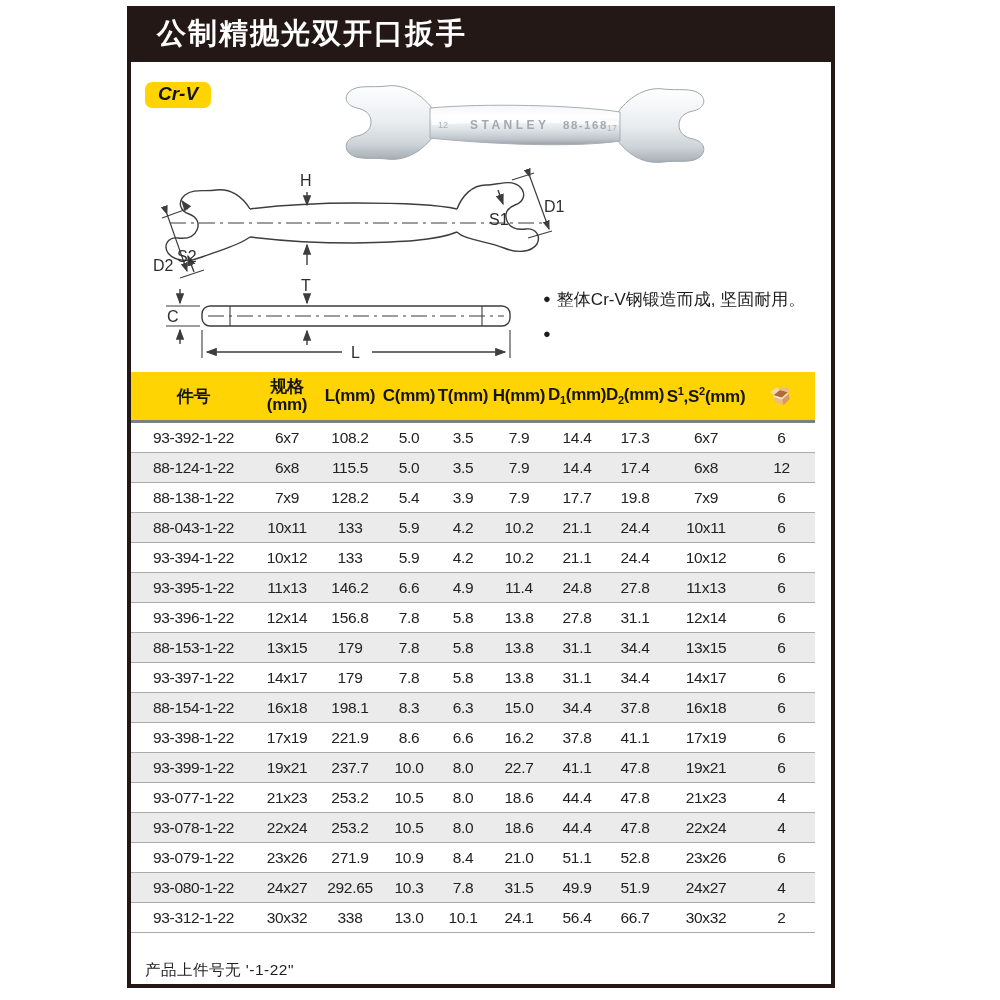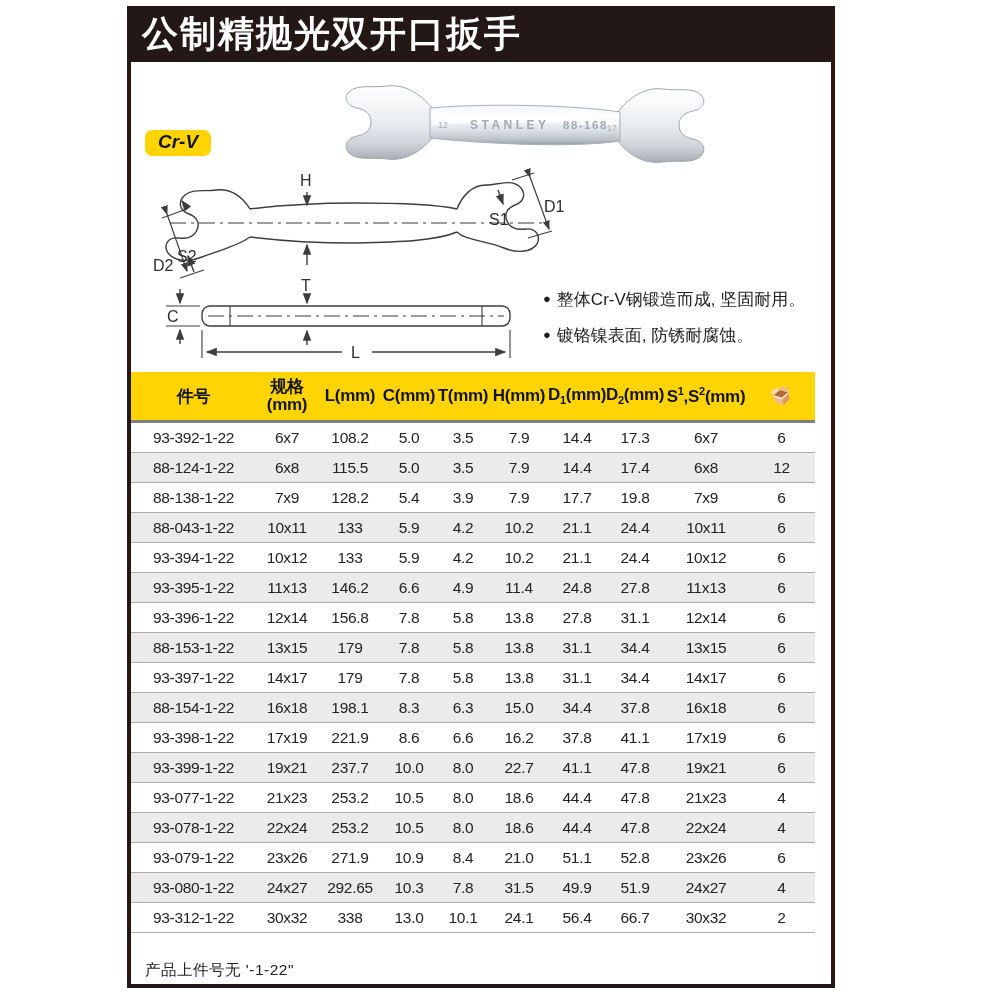--- a/index.html
+++ b/index.html
@@ -4,29 +4,29 @@
 <style>
   html,body{margin:0;padding:0;}
   body{
     width:1000px;height:1000px;background:#ffffff;position:relative;
     font-family:"Liberation Sans","DejaVu Sans",sans-serif;color:#1d1d1d;
     -webkit-font-smoothing:antialiased;
   }
   .sheet{position:absolute;left:127px;top:6px;width:708px;}
   .titlebar{
     height:56px;background:#231815;color:#ffffff;display:flex;align-items:center;
-    padding-left:15px;box-sizing:border-box;font-size:36px;font-weight:bold;letter-spacing:2px;
+    padding-left:30px;box-sizing:border-box;font-size:29px;font-weight:bold;letter-spacing:2px;
   }
   .bodybox{
     position:relative;height:926px;box-sizing:border-box;background:#ffffff;
     border-left:4px solid #231815;border-right:4px solid #231815;border-bottom:4px solid #231815;
   }
   .crv-badge{
     position:absolute;left:14px;top:20px;background:#ffd402;color:#141414;
-    font-weight:bold;font-style:italic;font-size:19px;padding:1px 13px 3px 13px;border-radius:7px;margin-top:48px;
+    font-weight:bold;font-style:italic;font-size:19px;padding:1px 13px 3px 13px;border-radius:7px;
   }
   .photo{position:absolute;left:204px;top:12px;width:382px;height:100px;}
   .diagram{position:absolute;left:19px;top:106px;width:424px;height:202px;}
   .features{position:absolute;left:412px;top:220px;width:286px;font-size:17px;line-height:35px;color:#1c1c1c;}
   .feature-line{display:flex;align-items:baseline;}
   .feature-line .dot{font-size:13px;margin-right:6px;position:relative;top:-2px;}
   table.spec{
     position:absolute;left:0;top:310px;width:684px;border-collapse:collapse;table-layout:fixed;
   }
   table.spec th{
@@ -158,21 +158,20 @@
       </g>
     </svg>
 
     <div class="features">
       <div class="feature-line">
         <span class="dot">●</span>
         <span>整体Cr-V钢锻造而成, 坚固耐用。</span>
       </div>
       <div class="feature-line">
         <span class="dot">●</span>
-        <span>镀铬镍表面, 防锈耐腐蚀。</span>
       </div>
     </div>
 
     <table class="spec">
       <colgroup>
         <col style="width:125px">
           <col style="width:62px">
           <col style="width:64px">
           <col style="width:54px">
         <col style="width:54px">

